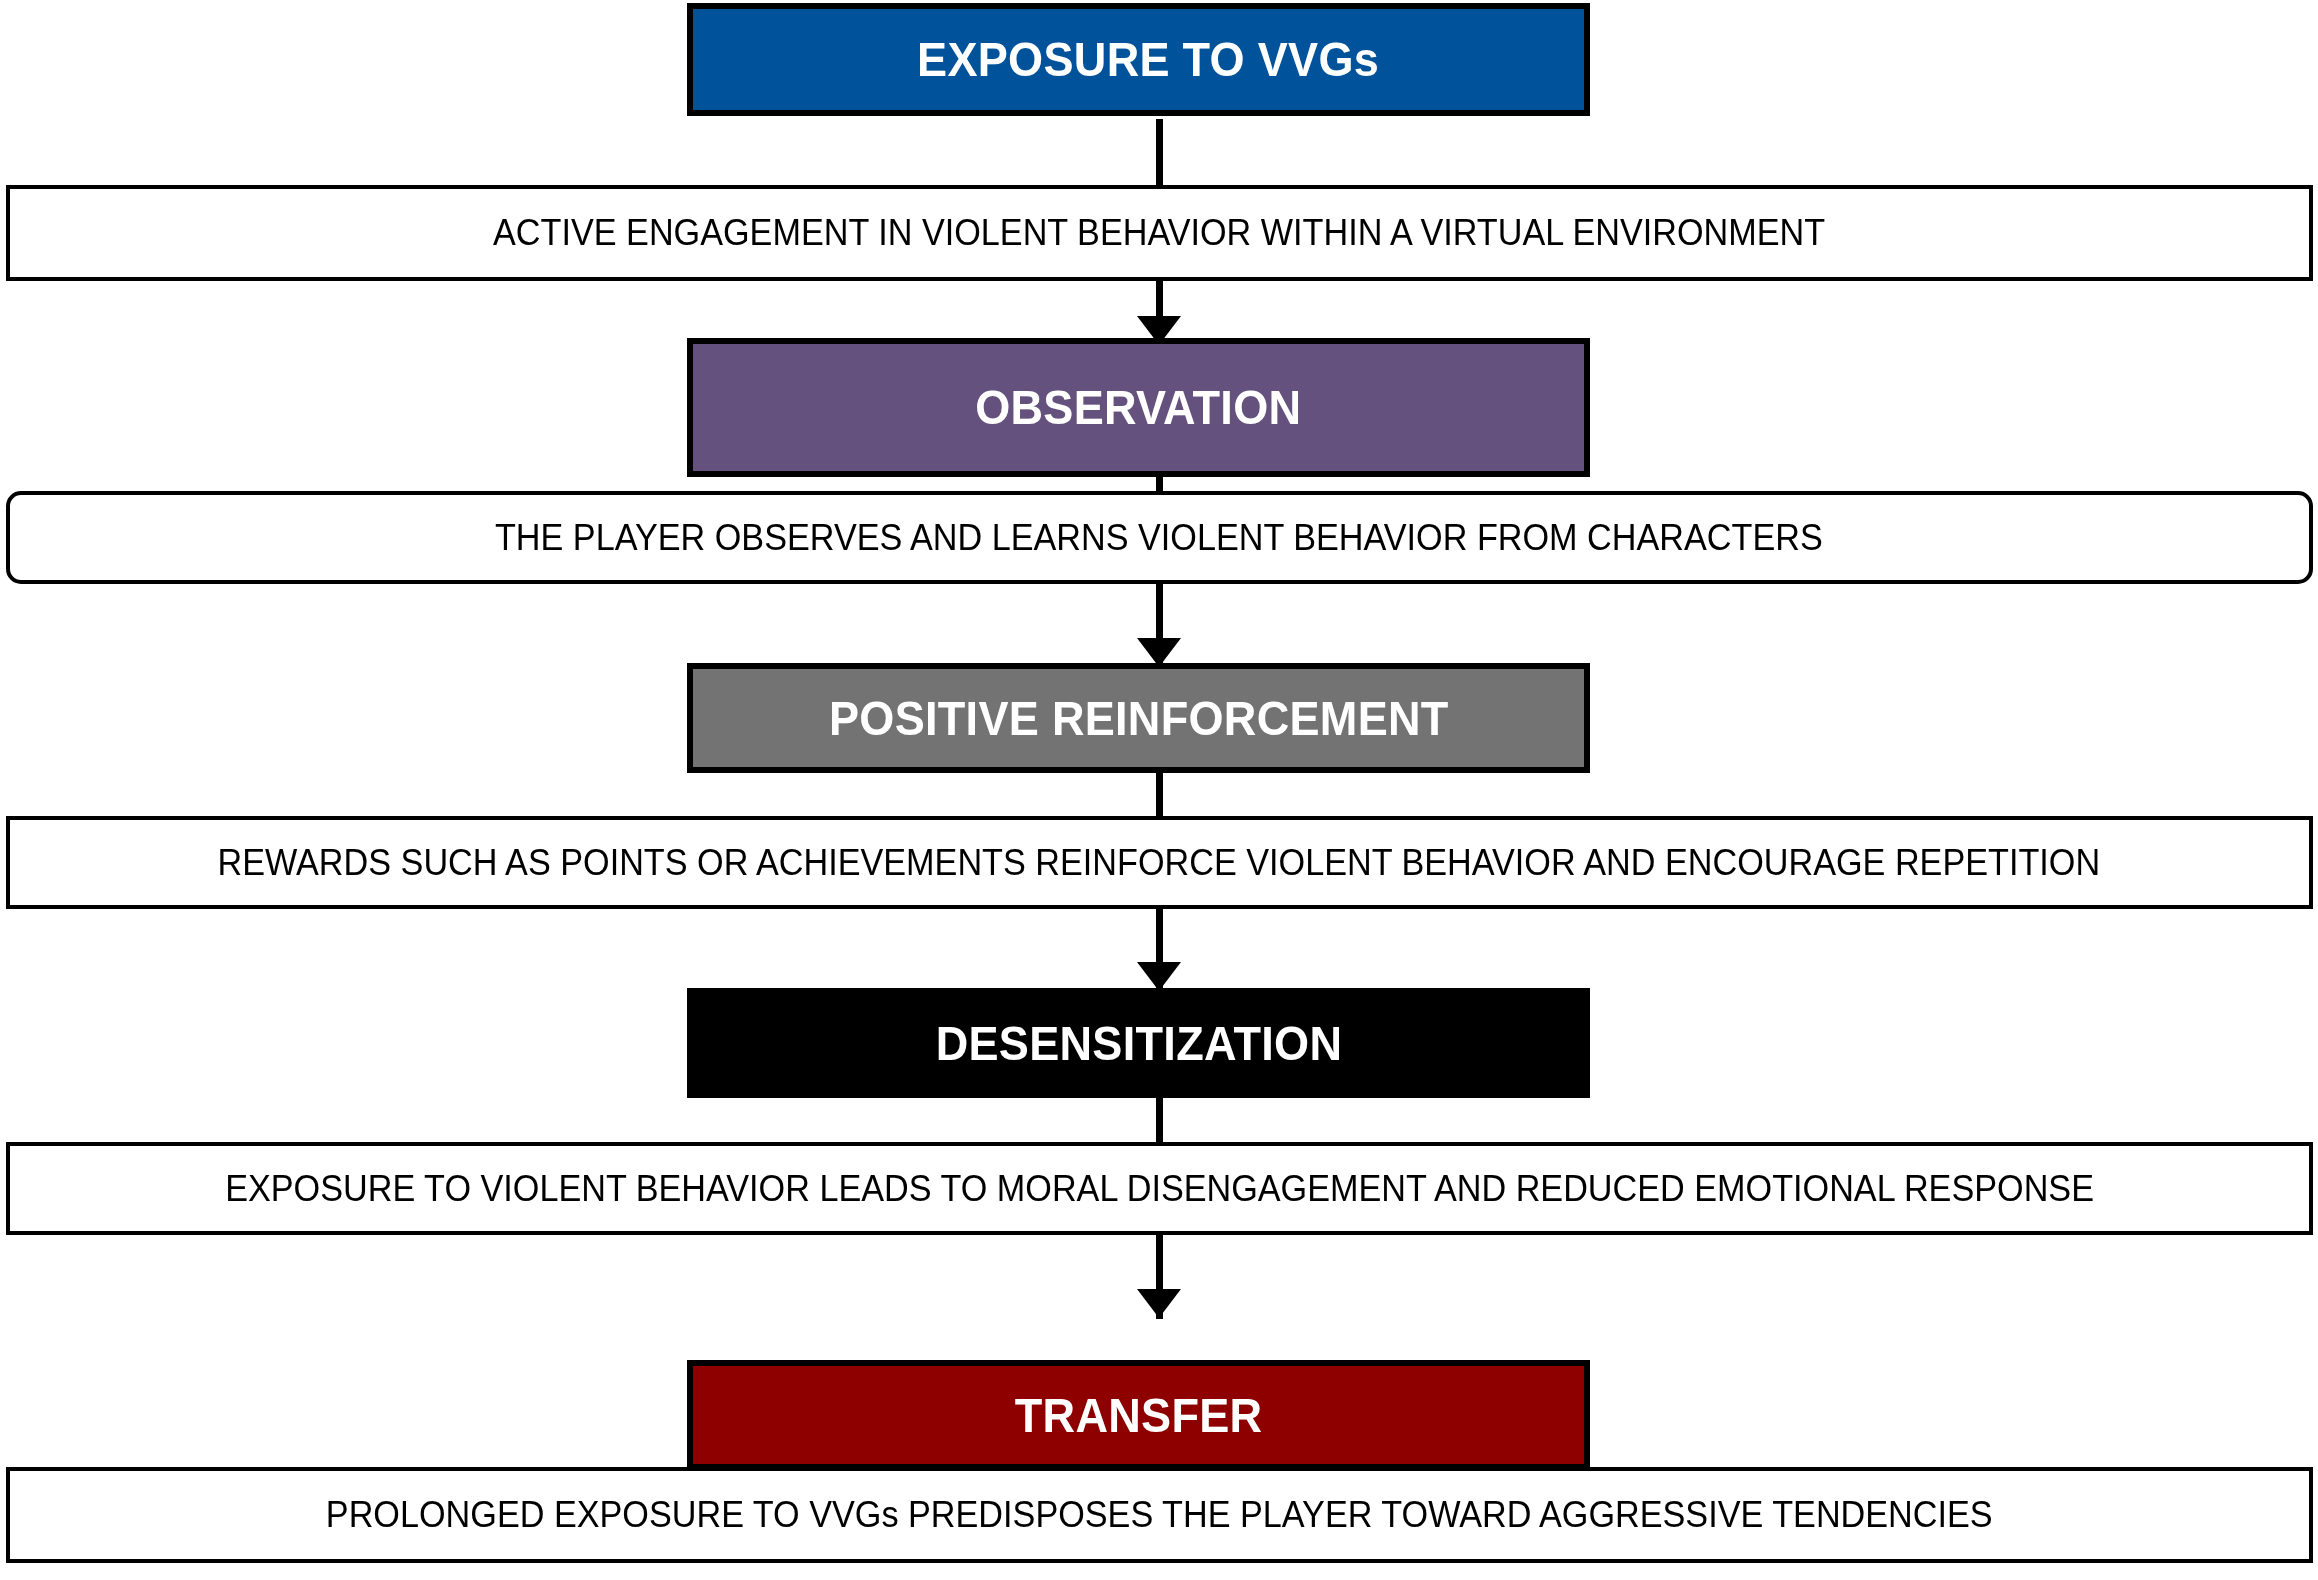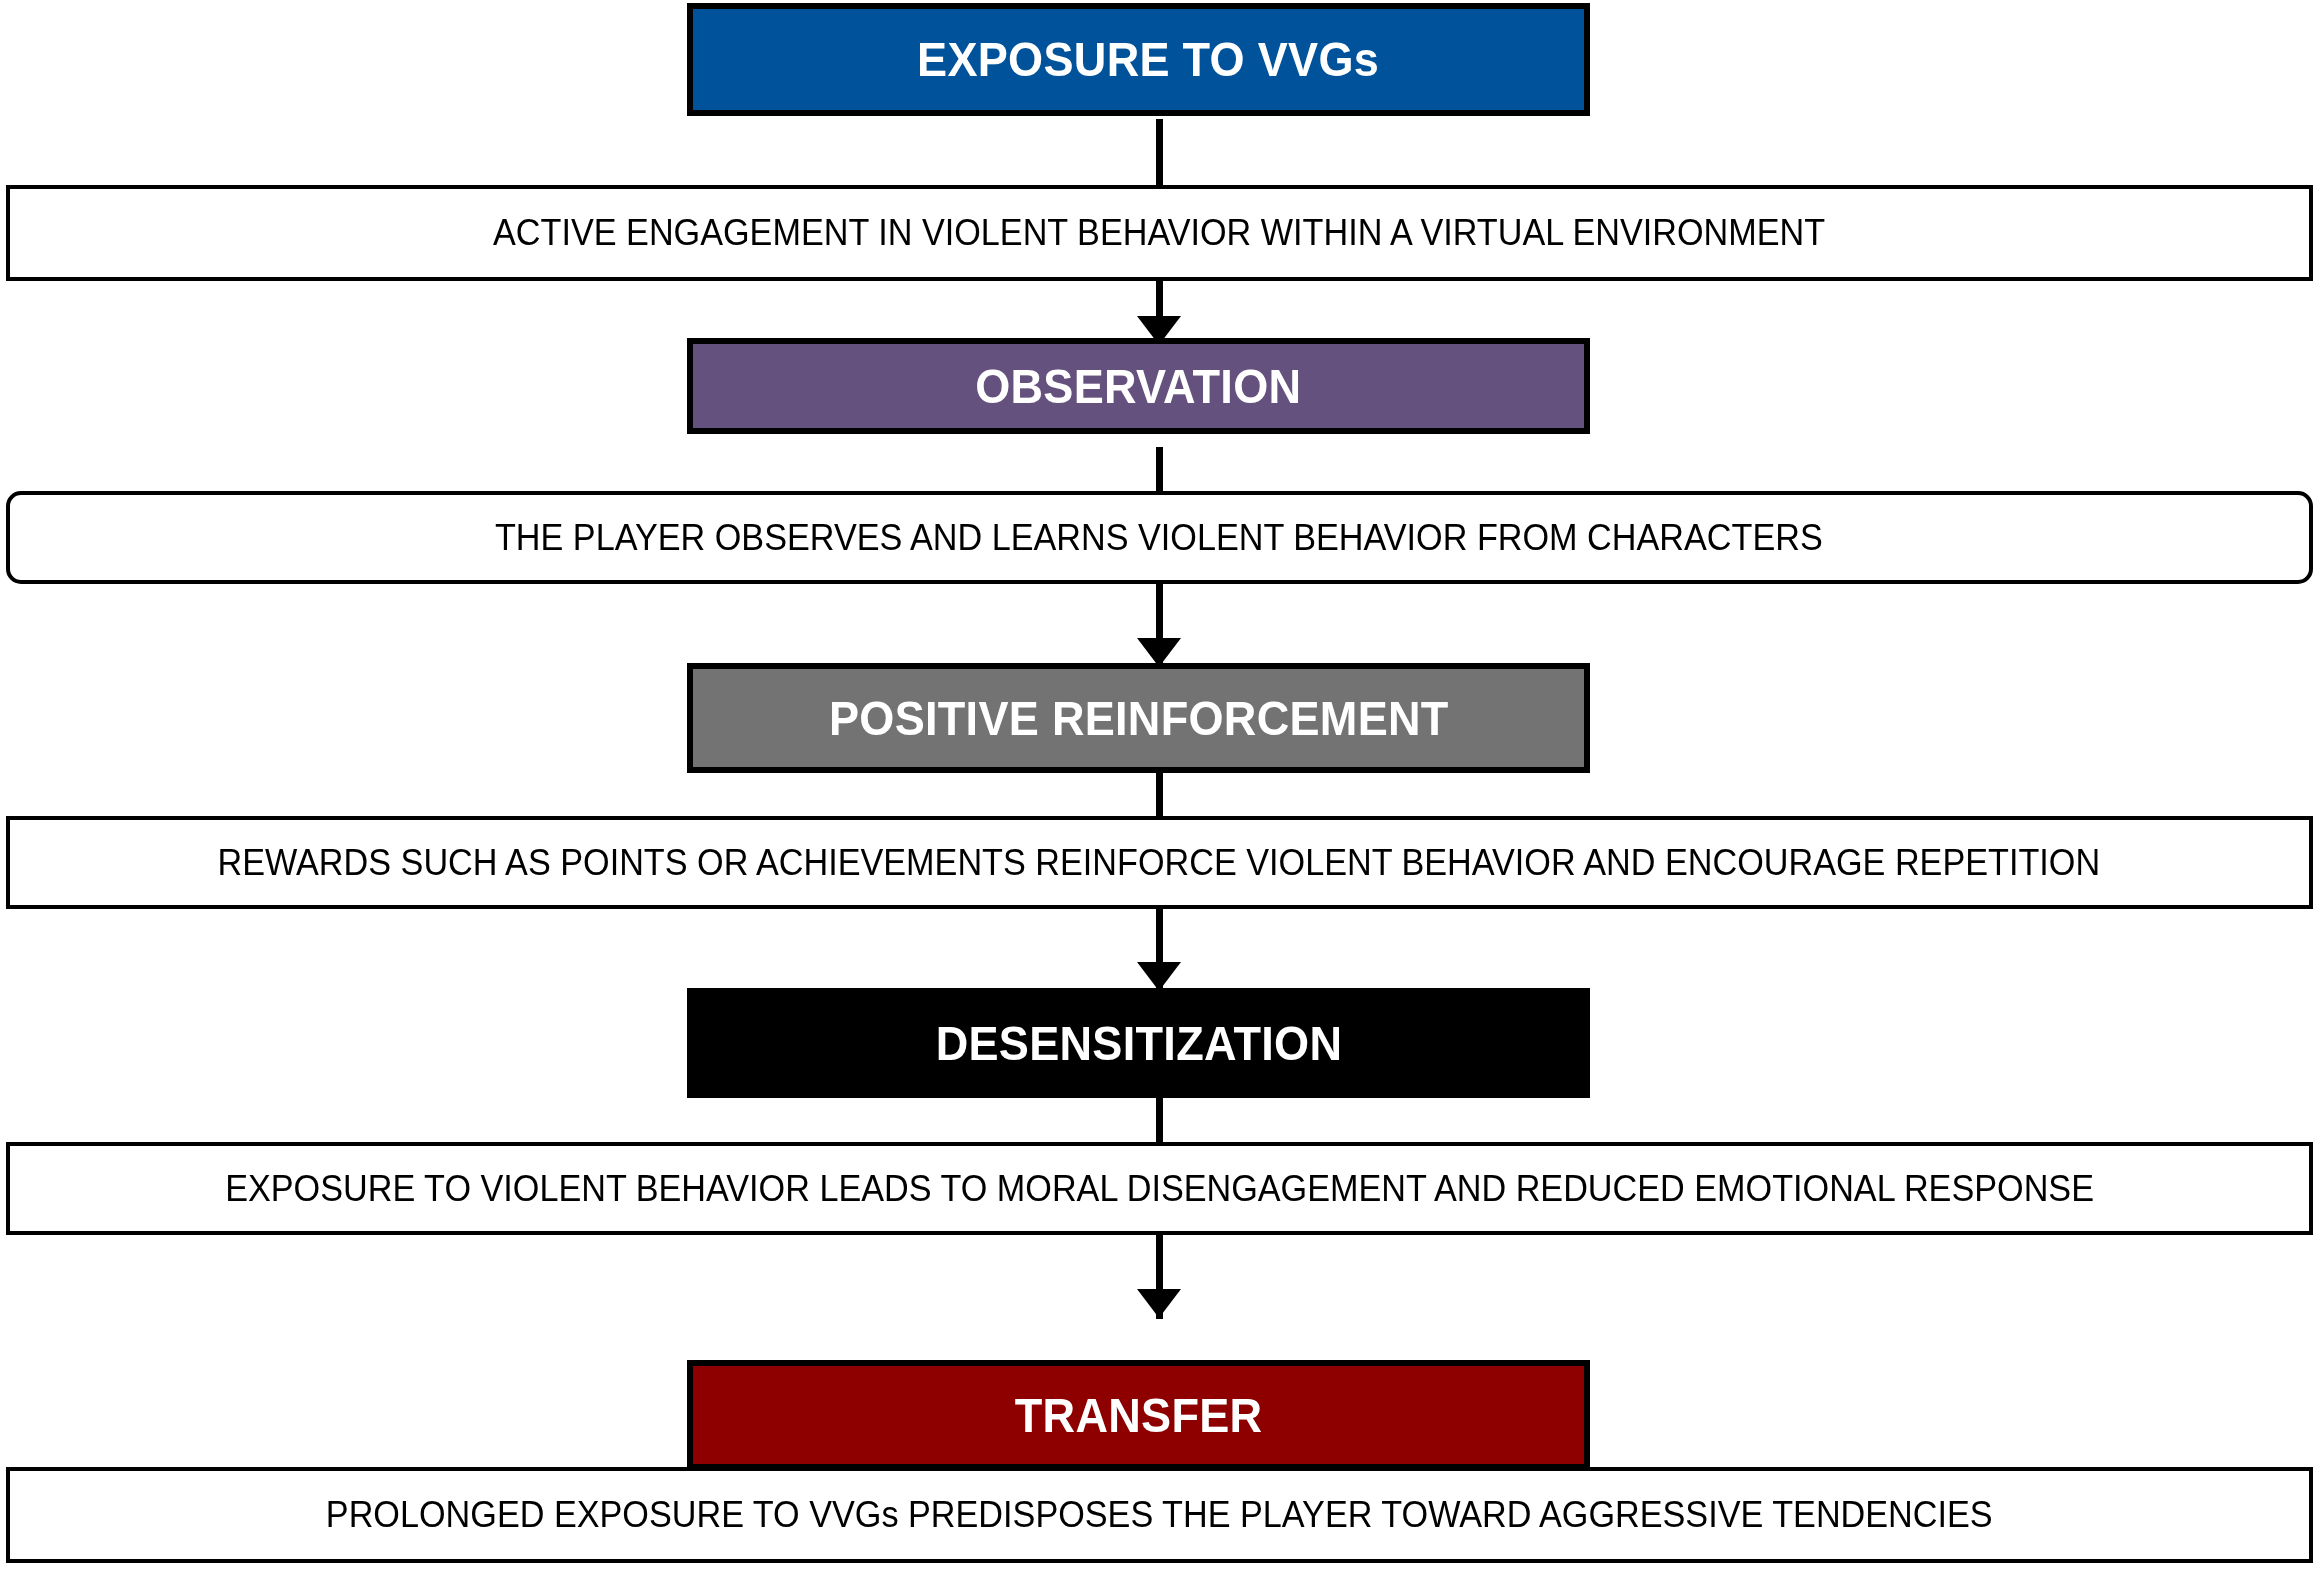--- a/index.html
+++ b/index.html
@@ -107,21 +107,21 @@
   <div class="connector" style="top:1420px; height:65px;"></div>
 
   <div class="node stage-box" style="top:3.4px; height:113px; background:#00529B;padding-left:20px;">
     <span class="stage-label">EXPOSURE TO VVGs</span>
   </div>
 
   <div class="node desc-box" style="top:165px; height:96px;margin-top:20px;">
     <span class="desc-label">ACTIVE ENGAGEMENT IN VIOLENT BEHAVIOR WITHIN A VIRTUAL ENVIRONMENT</span>
   </div>
 
-  <div class="node stage-box" style="top:338px; height:96px; background:#65517E;">
+  <div class="node stage-box" style="top:338px; height:139px; background:#65517E;">
     <span class="stage-label">OBSERVATION</span>
   </div>
 
   <div class="node desc-box" style="top:491px; height:93px;border-radius:15px;">
     <span class="desc-label">THE PLAYER OBSERVES AND LEARNS VIOLENT BEHAVIOR FROM CHARACTERS</span>
   </div>
 
   <div class="node stage-box" style="top:663px; height:110px; background:#737373;">
     <span class="stage-label">POSITIVE REINFORCEMENT</span>
   </div>

